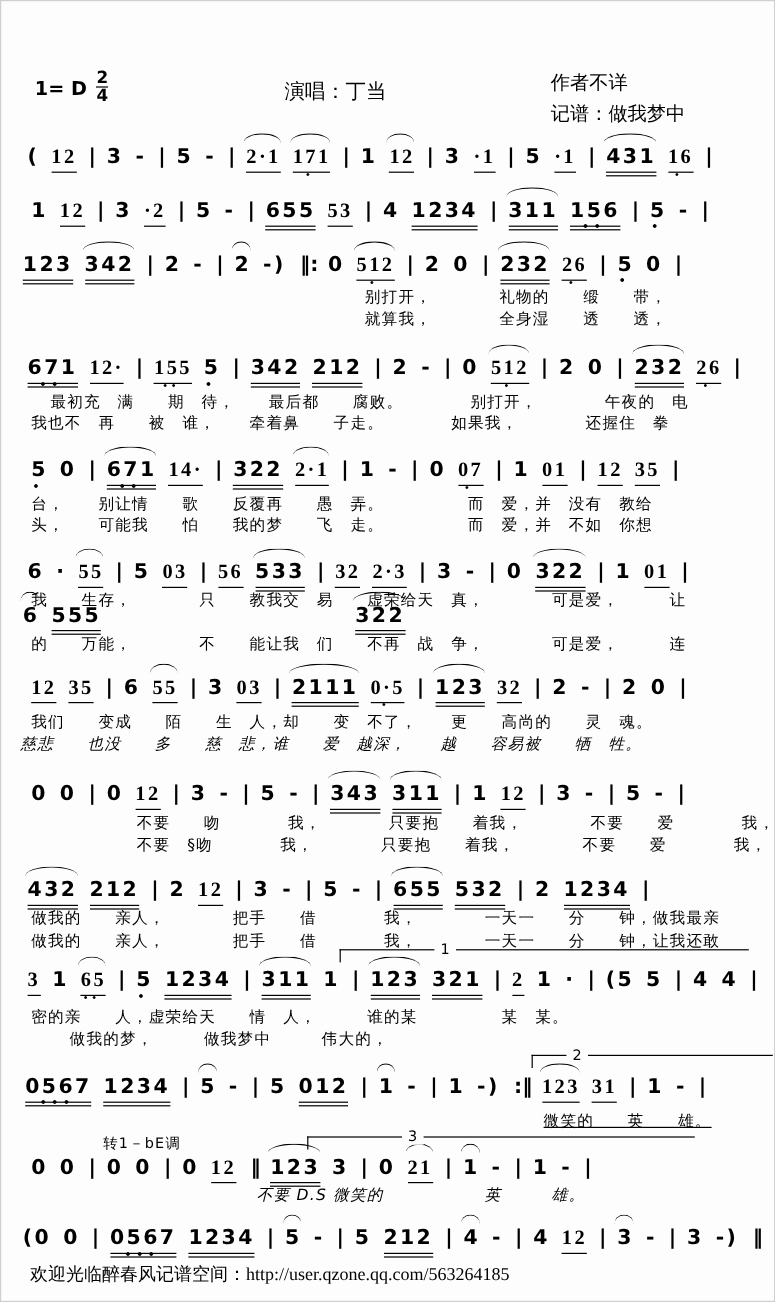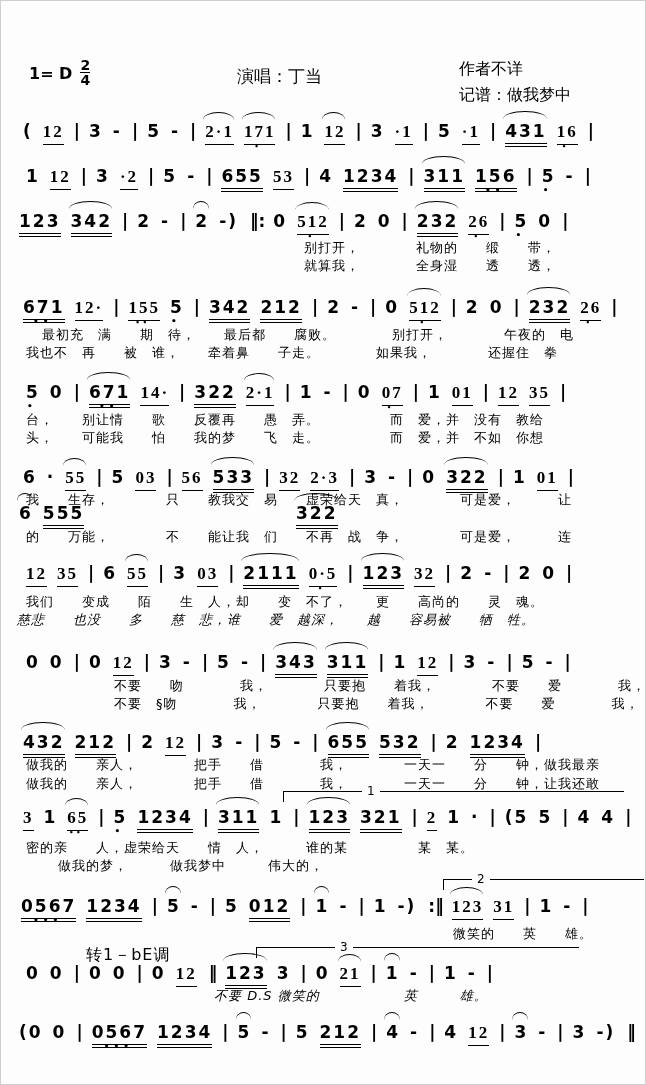--- a/index.html
+++ b/index.html
@@ -34,21 +34,21 @@
         font-size:9px;line-height:5px;letter-spacing:4px;}
   .arc{position:absolute;top:-10px;left:-2px;right:0;height:9px;
        border-top:1.5px solid #000;border-radius:100% 100% 0 0/160% 160% 0 0;}
   
   .lyric{position:absolute;font-size:13px;white-space:pre;letter-spacing:1px;}
   
   .volta{position:absolute;height:10px;border-top:1.4px solid #000;
          border-left:1.4px solid #000;}
   .volta b{position:absolute;top:-8px;background:#fdfdfd;padding:0 5px;
            font-size:12px;font-weight:normal;}
-  .klabel{position:absolute;font-size:16px;letter-spacing:1px;}
+  .klabel{position:absolute;font-size:12px;letter-spacing:1px;}
   
   .footer{position:absolute;top:1052px;left:24px;font-size:15px;
           font-family:"Liberation Serif","DejaVu Serif",serif;}
 </style>
 </head>
 <body>
 
 <div class="page">
 
   <div class="keysig">
@@ -88,27 +88,28 @@
       <span class="lyric" style="left: 25px; top: 490px;">我　　生存，　　　　只　　教我交　易　　虚荣给天　真，　　　　可是爱，　　　让</span>
       <span class="lyric" style="left: 25px; top: 527px;">的　　万能，　　　　不　　能让我　们　　不再　战　争，　　　　可是爱，　　　连</span>
       <span class="lyric" style="left: 25px; top: 592px;">我们　　变成　　陌　　生　人，却　　变　不了，　　更　　高尚的　　灵　魂。</span>
       <span class="lyric" style="left: 16px; top: 610px; font-style: italic;">慈悲　　也没　　多　　慈　悲，谁　　爱　越深，　　越　　容易被　　牺　牲。</span>
       <span class="lyric" style="left: 113px; top: 676px;">不要　　吻　　　　我，　　　　只要抱　　着我，　　　　不要　　爱　　　　我，</span>
       <span class="lyric" style="left: 113px; top: 694px;">不要　§吻　　　　我，　　　　只要抱　　着我，　　　　不要　　爱　　　　我，</span>
       <span class="lyric" style="left: 25px; top: 755px;">做我的　　亲人，　　　　把手　　借　　　　我，　　　　一天一　　分　　钟，做我最亲</span>
       <span class="lyric" style="left: 25px; top: 774px; text-align: right;">做我的　　亲人，　　　　把手　　借　　　　我，　　　　一天一　　分　　钟，让我还敢</span>
       <span class="lyric" style="left: 25px; top: 838px;">密的亲　　人，虚荣给天　　情　人，　　　谁的某　　　　　某　某。</span>
       <span class="lyric" style="left: 25px; top: 856px; margin-left: 32px;">做我的梦，　　　做我梦中　　　伟大的，</span>
-      <span class="lyric" style="left: 452px; top: 924px;">微笑的　　英　　雄。</span>
+      <span class="lyric" style="left: 452px; top: 924px; text-decoration: underline;">微笑的　　英　　雄。</span>
       <span class="lyric" style="left: 213px; top: 986px; font-style: italic;">不要 D.S 微笑的　　　　　　英　　　雄。</span>
       <span class="volta" style="left: 282px; top: 790px; width: 340px;">
         <b style="left: 78px;">1</b>
       </span>
       <span class="volta" style="left: 442px; top: 878px; width: 200px;">
         <b style="left: 28px;">2</b>
       </span>
       <span class="volta" style="left: 255px; top: 946px; width: 322px;">
         <b style="left: 78px;">3</b>
       </span>
       <span class="klabel" style="left: 85px; top: 944px;">转1－bE调</span>
     </div>
 
+  <div class="footer">欢迎光临醉春风记谱空间：http://user.qzone.qq.com/563264185</div>
 </div>
 
 </body></html>

